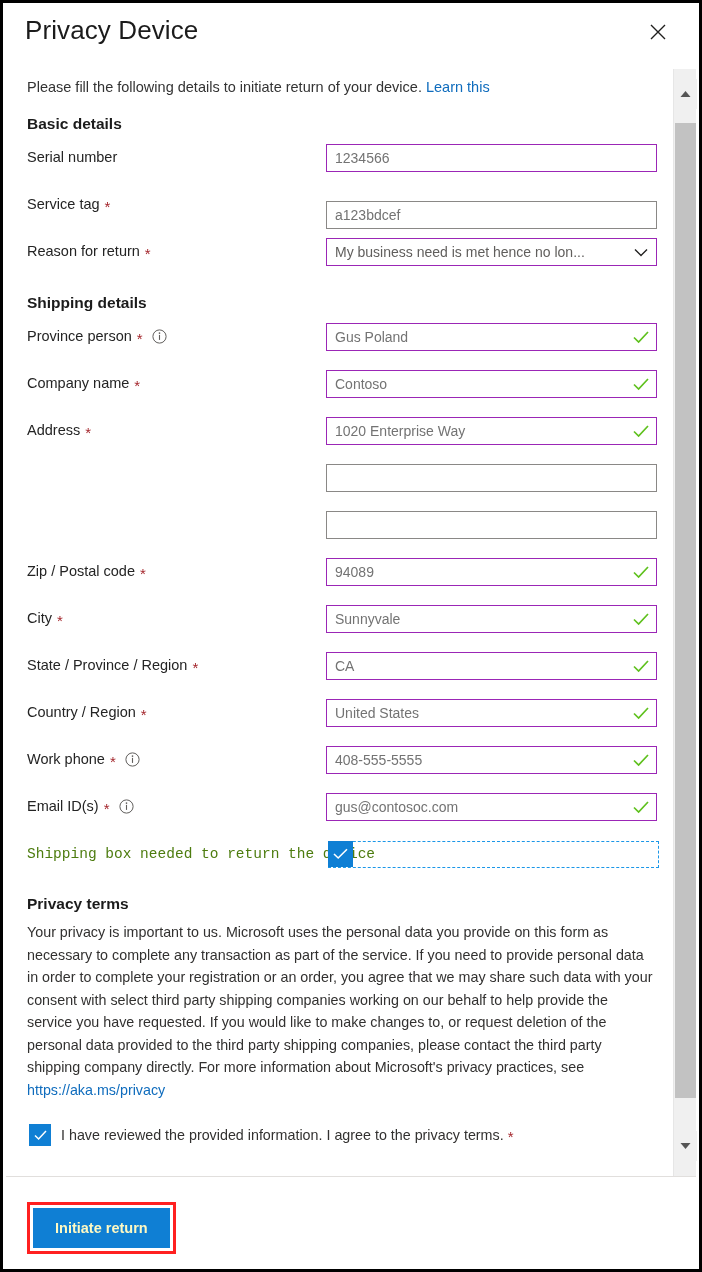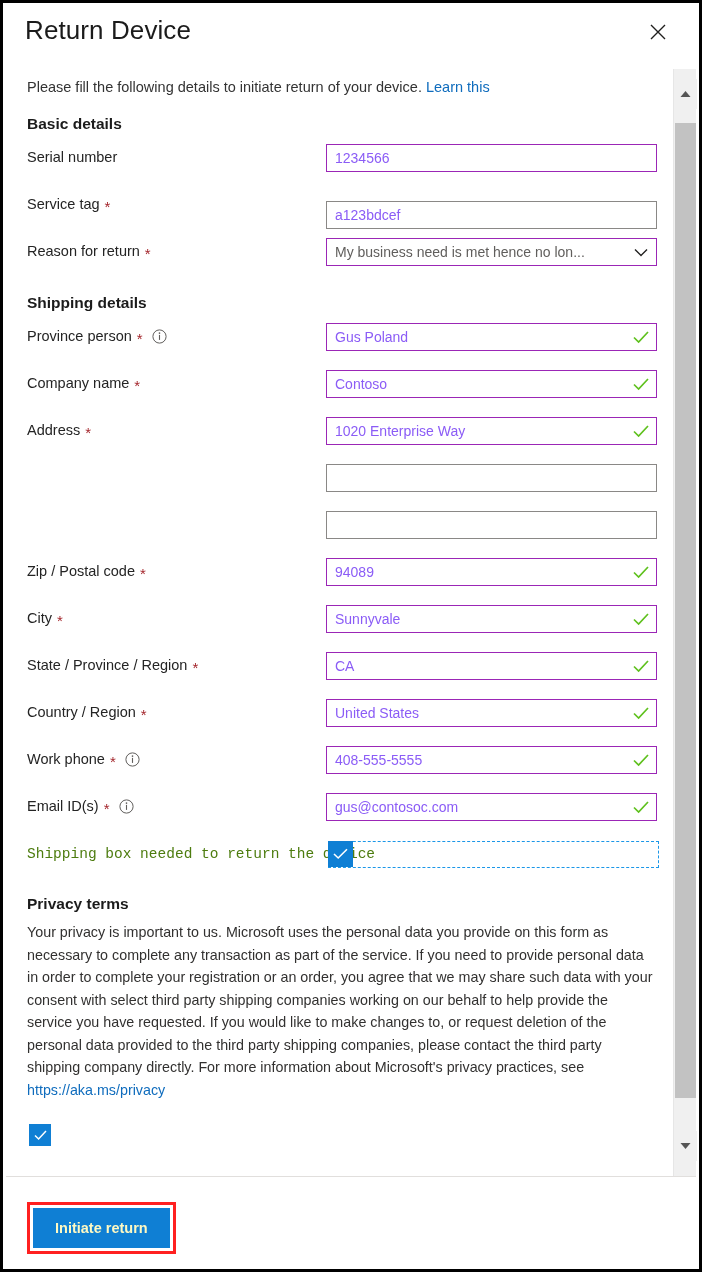--- a/index.html
+++ b/index.html
@@ -99,21 +99,21 @@
     position: absolute;
     left: 320px;
     width: 331px; height: 28px;
   }
   .text-input {
     width: 100%; height: 100%;
     border: 1px solid #8a8886;
     background: #ffffff;
     font-family: "Liberation Sans", "DejaVu Sans", sans-serif;
     font-size: 14px;
-    color: #8b5cf6;
+    color: #737373;
     padding: 0 28px 0 8px;
     outline: none;
   }
   .text-input.valid { border-color: #8a2be2; border-color: #9b26b6; }
   .text-input::placeholder { color: #a19f9d; }
 
   .check-mark {
     position: absolute;
     right: 8px; top: 50%;
     transform: translateY(-50%);
@@ -266,21 +266,21 @@
     cursor: pointer;
     white-space: nowrap;
   }
 </style>
 </head>
 <body>
 
 <div id="root">
 
   <div class="dialog-header">
-    <div class="dialog-title">Return Device</div>
+    <div class="dialog-title">Privacy Device</div>
     <button class="close-button" aria-label="Close">
       <svg width="18" height="18" viewBox="0 0 18 18">
         <path d="M2,2 L16,16 M16,2 L2,16" stroke="#201f1e" stroke-width="1.4" fill="none"></path>
       </svg>
     </button>
   </div>
 
   <div class="scroll-area">
     <div class="scroll-content" id="scroll-content">
 
@@ -409,20 +409,21 @@
             </div>
           </div>
           <div class="privacy-title" style="top:826px">Privacy terms</div>
           <div class="privacy-body" style="top:852px"><span>Your privacy is important to us. Microsoft uses the personal data you provide on this form as necessary to complete any transaction as part of the service. If you need to provide personal data in order to complete your registration or an order, you agree that we may share such data with your consent with select third party shipping companies working on our behalf to help provide the service you have requested. If you would like to make changes to, or request deletion of the personal data provided to the third party shipping companies, please contact the third party shipping company directly. For more information about Microsoft's privacy practices, see </span><a class="link" href="#">https://aka.ms/privacy</a></div>
           <div class="agree-row" style="top:1055px">
             <div class="cb-agree">
               <svg width="13" height="11" viewBox="0 0 13 11">
                 <path d="M1,5.5 L4.6,9 L12,1" stroke="#ffffff" stroke-width="1.5" fill="none"></path>
               </svg>
             </div>
+            <div class="agree-text"><span>I have reviewed the provided information. I agree to the privacy terms.</span> <span class="req">*</span></div>
           </div>
         </div>
 
     </div>
   </div>
 
   <div class="scrollbar">
     <div class="sb-btn sb-up">
       <svg width="11" height="8" viewBox="0 0 11 8">
         <path d="M5.5,1 L10.5,7 L0.5,7 Z" fill="#555555"></path>

